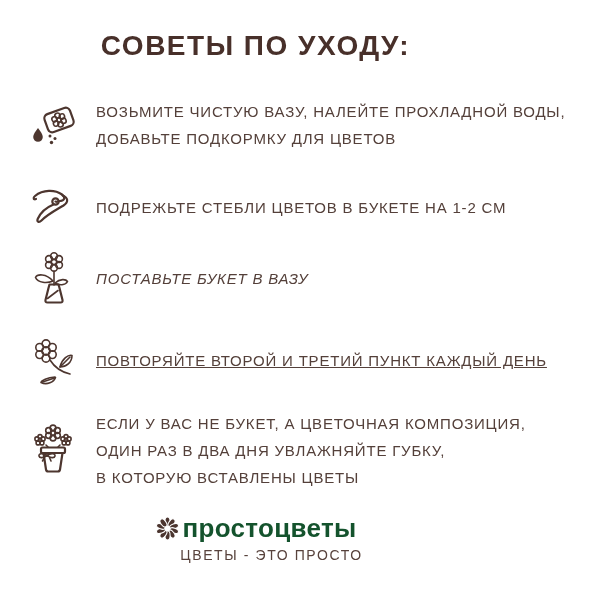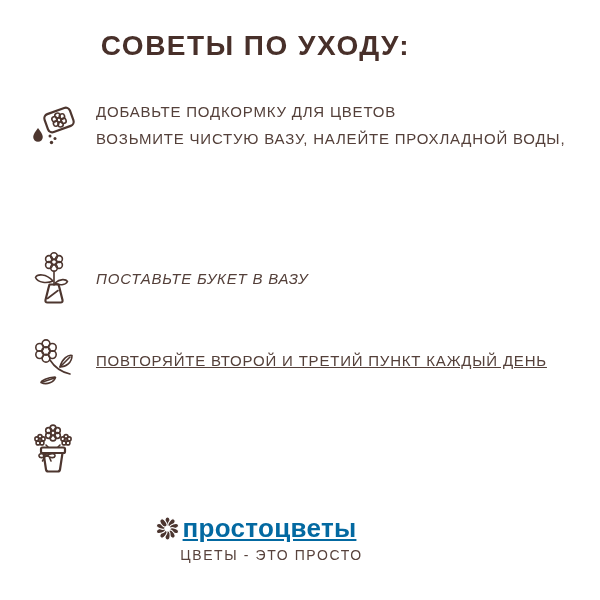--- a/index.html
+++ b/index.html
@@ -41,22 +41,21 @@
   .row-4 { top:330px; height:60px;text-decoration:underline; }
   .row-5 { top:408px; height:84px; }
 
   .footer {
     position:absolute; top:513px; left:0; right:0;
     display:flex; flex-direction:column; align-items:center;
   }
   .brand-line { display:flex; align-items:center; gap:3px; }
   .brand-name {
     font-size:26px; font-weight:bold; letter-spacing:0.3px;
-    color:#0369a1;
-    text-decoration:underline;
+    color:#14532d;
   }
   .tagline {
     margin-top:3px;
     font-size:14px; letter-spacing:1.6px;
     color:#57423c;
     padding-left:32px;
   }
 
   svg.tip-icon { stroke:#4d362f; fill:none; stroke-width:2.2;
                  stroke-linecap:round; stroke-linejoin:round; }
@@ -83,25 +82,38 @@
           <circle class="thin" cx="26" cy="21.3" r="2.6"></circle>
           <circle class="thin" cx="26" cy="16.7" r="2.6"></circle>
         </g>
         <circle class="fill" cx="21" cy="35" r="1.5"></circle>
         <circle class="fill" cx="26" cy="37.5" r="1.5"></circle>
         <circle class="fill" cx="22.5" cy="41.5" r="1.7"></circle>
         <path class="fill" d="M9 27 C 6.5 30.5, 4.2 33.2, 4.2 36 A 4.8 4.8 0 0 0 13.8 36 C 13.8 33.2, 11.5 30.5, 9 27 Z"></path>
       </svg>
     </div>
     <div class="tip-text">
+      <span class="line">ВОЗЬМИТЕ ЧИСТУЮ ВАЗУ, НАЛЕЙТЕ ПРОХЛАДНОЙ ВОДЫ,</span>
       <span class="line">ДОБАВЬТЕ ПОДКОРМКУ ДЛЯ ЦВЕТОВ</span>
-      <span class="line">ВОЗЬМИТЕ ЧИСТУЮ ВАЗУ, НАЛЕЙТЕ ПРОХЛАДНОЙ ВОДЫ,</span>
-    </div>
-  </div>
-
+    </div>
+  </div>
+
+  <div class="tip-row row-2">
+    <div class="icon-box">
+      <svg class="tip-icon" width="48" height="48" viewBox="0 0 48 48">
+        <path d="M7 16 C 4.5 17.2, 3.8 14.8, 6 13 C 14 6.5, 26 6.5, 33 11.5 C 36.5 14, 35.8 17.2, 32 17.8 L 27.5 18.8"></path>
+        <path d="M33.5 12.5 C 39 14.5, 40 19, 34.5 22.5 C 27 27, 19 31, 12.5 37.5 C 10 40, 7.5 38.8, 8.8 35.8 C 12 28.5, 18.5 24, 24.5 21.5"></path>
+        <circle cx="26.5" cy="18.5" r="3.2"></circle>
+        <circle class="fill" cx="26.5" cy="18.5" r="1.1"></circle>
+      </svg>
+    </div>
+    <div class="tip-text">
+      <span class="line">ПОДРЕЖЬТЕ СТЕБЛИ ЦВЕТОВ В БУКЕТЕ НА 1-2 СМ</span>
+    </div>
+  </div>
 
   <div class="tip-row row-3">
     <div class="icon-box">
       <svg class="tip-icon" width="50" height="54" viewBox="0 0 50 54">
         <circle class="thin" cx="26" cy="11" r="3"></circle>
         <circle class="thin" cx="26" cy="5.2" r="3.4"></circle>
         <circle class="thin" cx="31" cy="8" r="3.4"></circle>
         <circle class="thin" cx="31" cy="14" r="3.4"></circle>
         <circle class="thin" cx="26" cy="16.8" r="3.4"></circle>
         <circle class="thin" cx="21" cy="14" r="3.4"></circle>
@@ -164,20 +176,25 @@
         <circle class="thin" cx="34.9" cy="15.9" r="2"></circle>
         <path class="thin" d="M18 22 L20 24 M32 22 L30 24"></path>
         <rect x="13" y="24.5" width="24" height="5.5" rx="1.5"></rect>
         <path d="M15.5 30 L18 46.5 Q18.3 48.5 20.3 48.5 H29.7 Q31.7 48.5 32 46.5 L34.5 30"></path>
         <path class="thin" d="M19 32.5 C 14.5 29.5, 10.5 30.5, 11 33 C 11.5 35.5, 16 35, 19 32.5 Z"></path>
         <path class="thin" d="M19 32.5 C 23.5 29.5, 27.5 30.5, 27 33 C 26.5 35.5, 22 35, 19 32.5 Z"></path>
         <circle class="fill" cx="19" cy="32.7" r="1.4"></circle>
         <path class="thin" d="M16.5 34.5 L14.5 38 M21.5 34.5 L23 38"></path>
       </svg>
     </div>
+    <div class="tip-text">
+      <span class="line">ЕСЛИ У ВАС НЕ БУКЕТ, А ЦВЕТОЧНАЯ КОМПОЗИЦИЯ,</span>
+      <span class="line">ОДИН РАЗ В ДВА ДНЯ УВЛАЖНЯЙТЕ ГУБКУ,</span>
+      <span class="line">В КОТОРУЮ ВСТАВЛЕНЫ ЦВЕТЫ</span>
+    </div>
   </div>
 
   <div class="footer">
     <div class="brand-line">
       <span style="display:inline-flex;">
         <svg width="25" height="25" viewBox="0 0 24 24">
           <g>
             <ellipse cx="12" cy="5.4" rx="2.5" ry="4.4" fill="#4b352f" stroke="#ffffff" stroke-width="1" transform="rotate(0 12 12)"></ellipse>
             <ellipse cx="12" cy="5.4" rx="2.5" ry="4.4" fill="#4b352f" stroke="#ffffff" stroke-width="1" transform="rotate(36 12 12)"></ellipse>
             <ellipse cx="12" cy="5.4" rx="2.5" ry="4.4" fill="#4b352f" stroke="#ffffff" stroke-width="1" transform="rotate(72 12 12)"></ellipse>

